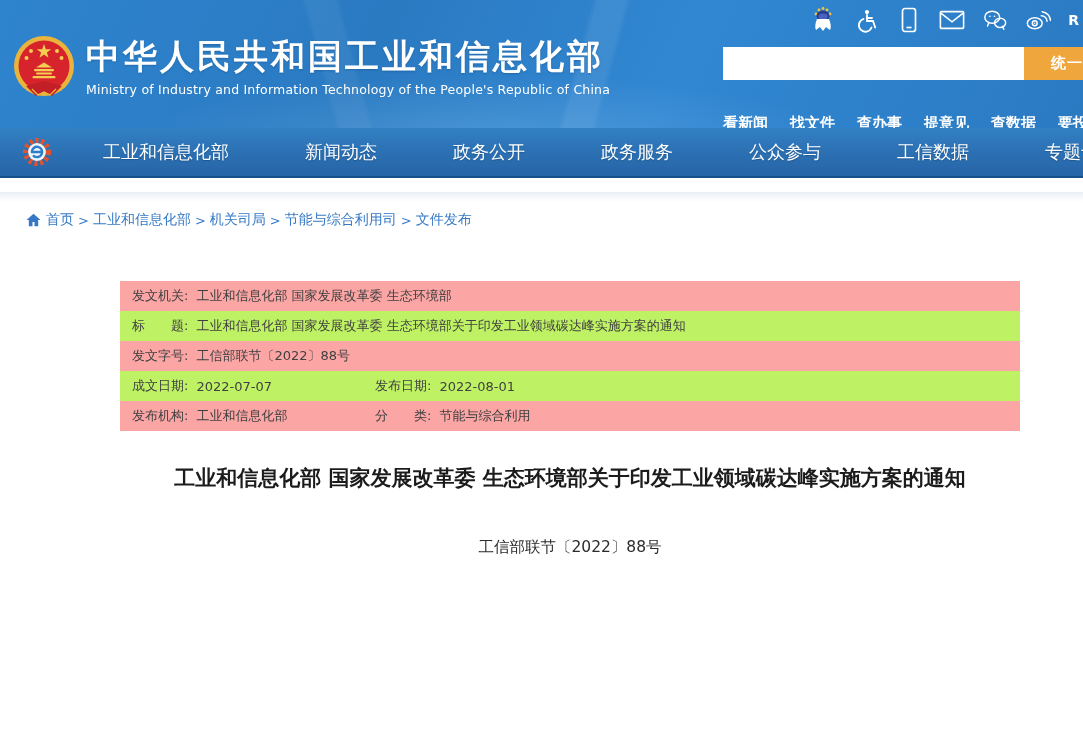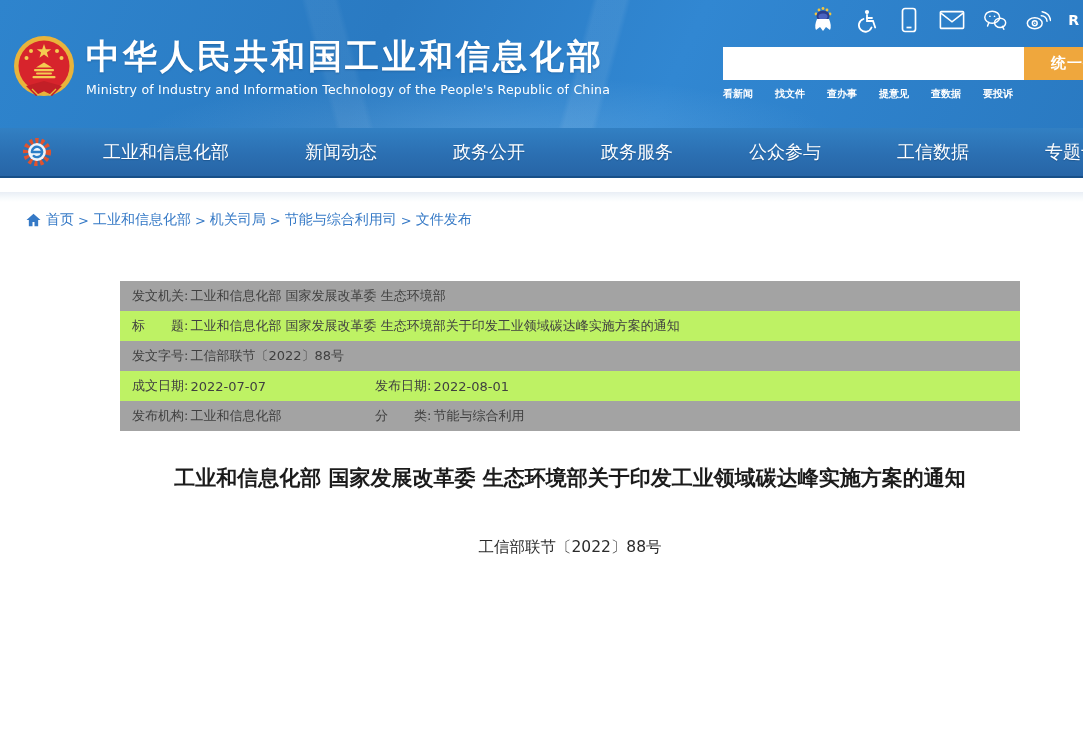--- a/index.html
+++ b/index.html
@@ -28,22 +28,22 @@
     line-height:40px; margin-top:2px; text-shadow:0 1px 2px rgba(0,40,80,.25); white-space:nowrap; }
   .title-en { color:#fff; font-size:12.5px; margin-top:6px; letter-spacing:.2px; white-space:nowrap; }
 
   .search-row { position:absolute; left:723px; top:47px; width:420px; height:33px; display:flex; z-index:3; }
   .search-input { width:301px; height:33px; border:none; outline:none; background:#fff;
     padding:0 10px; font-size:14px; }
   .search-btn { width:118px; height:33px; border:none; background:#efa73d; color:#fff;
     font-size:15px; font-weight:bold; letter-spacing:1px; cursor:pointer; white-space:nowrap; }
 
   .quick-links { position:absolute; left:723px; top:87px; display:flex; gap:22px; z-index:3; }
-  .quick-link { color:#fff; font-size:10px; font-weight:bold; text-decoration:none;
-    white-space:nowrap; cursor:pointer; }
+  .quick-link { color:#fff; font-size:15px; font-weight:bold; text-decoration:none;
+    white-space:nowrap; cursor:pointer;margin-top:27px; }
 
   
   .mainnav { position:relative; width:1083px; height:50px;
     background:linear-gradient(180deg,#3280c3 0%,#2b6fb2 55%,#2765a6 100%);
     border-bottom:2px solid #174f88; display:flex; align-items:center; white-space:nowrap; }
   .nav-logo { width:30px; height:30px; margin-left:22px; flex:0 0 auto; }
   .nav-items { display:flex; margin-left:51px; gap:76px; }
   .nav-item { color:#fff; font-size:18px; text-decoration:none; cursor:pointer;
     text-shadow:0 1px 1px rgba(0,40,80,.3); white-space:nowrap; }
 
@@ -54,25 +54,25 @@
   .breadcrumb { display:flex; align-items:center; gap:4px; padding:9px 0 0 25px;
     font-size:14px; color:#3579c6; }
   .crumb { color:#3579c6; text-decoration:none; cursor:pointer; white-space:nowrap; }
   .crumb-sep { color:#3579c6; font-size:13px; }
   .home-icon { width:17px; height:16px; display:inline-flex; }
 
   
   .doc-wrap { width:900px; margin:52px 0 0 120px; color:#333; }
   .meta-table { width:900px; font-size:13px; color:#404040; }
   .m-row { display:flex; align-items:center; height:30px; padding-left:12px; background:#bef264; }
-  .m-row.gray { background:#a3a3a3; }
+  .m-row.gray { background:#fca5a5; }
   .m-cell { display:flex; align-items:center; }
   .m-cell.c1 { width:243px; flex:0 0 auto; }
   .m-label { flex:0 0 auto; white-space:pre; }
-  .m-value { margin-left:2px; white-space:nowrap; }
+  .m-value { margin-left:8px; white-space:nowrap; }
 
   .art-title { margin-top:32px; text-align:center; font-size:21px; font-weight:bold;
     color:#1b1b1b; line-height:30px; }
   .doc-number { margin-top:44px; text-align:center; font-size:15.5px; color:#2b2b2b; }
   .para { margin-top:12px; font-size:16px; line-height:33px; color:#262626;
     text-align:justify; }
   .para.indent { text-indent:2.2em; margin-top:26px; }
 
   svg { display:block; }
 </style>

